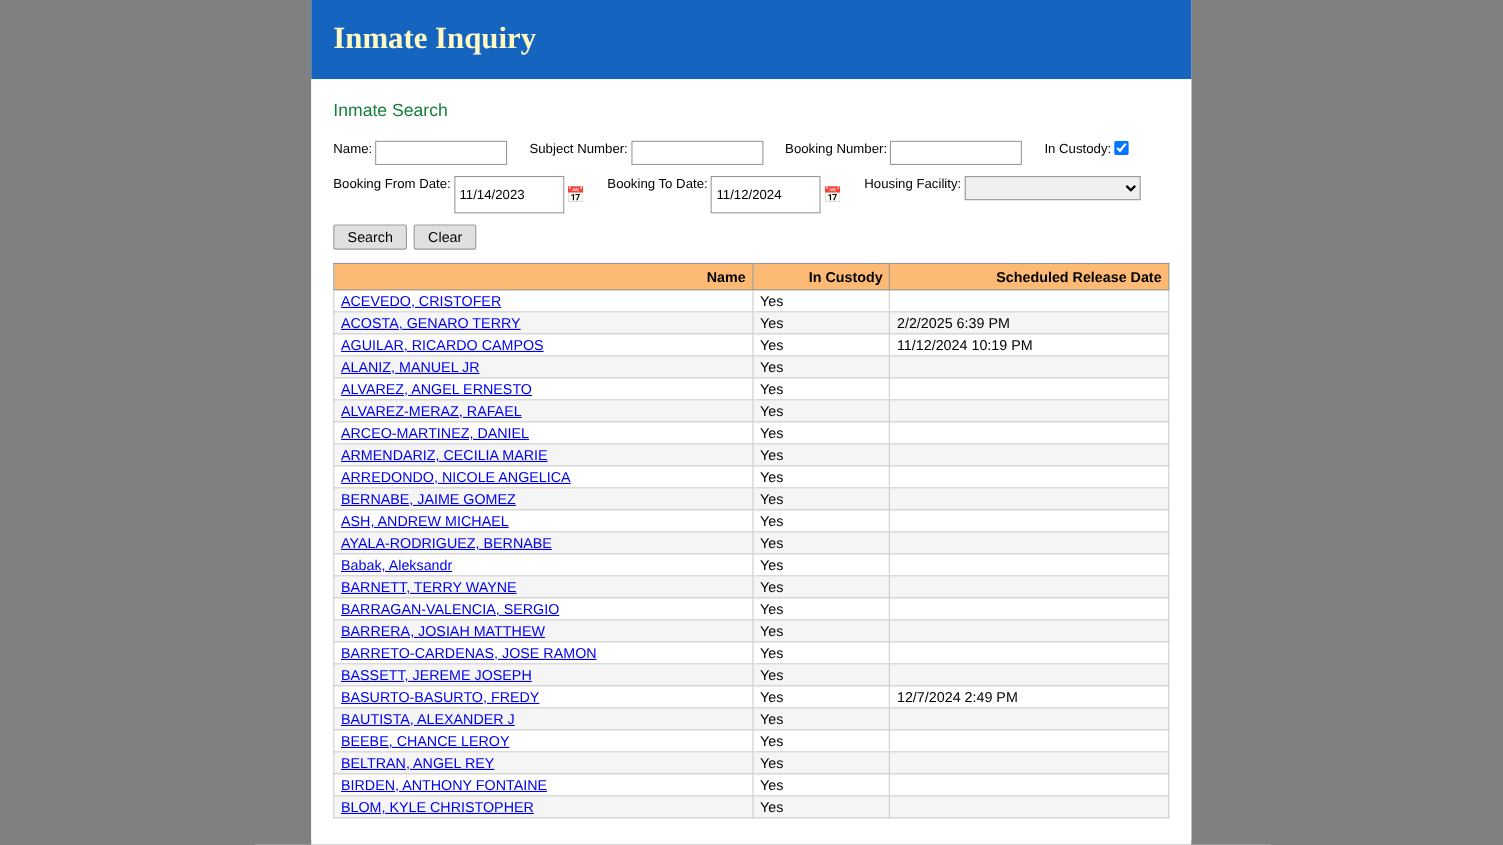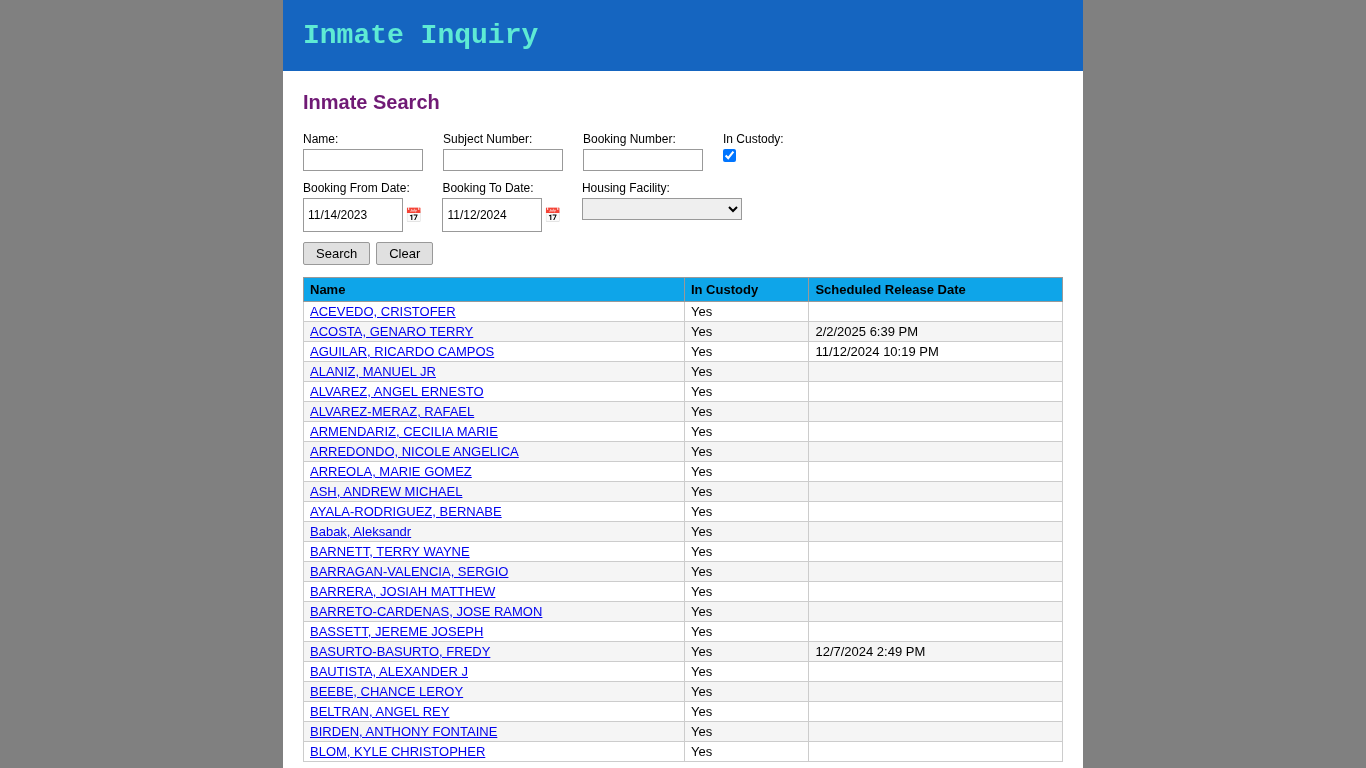--- a/index.html
+++ b/index.html
@@ -13,65 +13,65 @@
       width: 800px;
       margin: 0 auto;
       background: #fff;
       min-height: 768px;
     }
     #header {
       background: #1565C0;
       padding: 20px 20px 20px 20px;
     }
     #header h1 {
-      color: #5eead4;
+      color: #fef9c3;
       font-size: 28px;
       font-weight: bold;
-      font-family: Liberation Mono, monospace;
+      font-family: Liberation Serif, serif;
     }
     #content {
       padding: 20px 20px;
       background: #fff;
     }
     #page-title {
-      color: #701a75;
-      font-size: 20px;
-      font-weight: bold;
+      color: #15803d;
+      font-size: 16px;
+      font-weight: normal;
       margin-bottom: 18px;
     }
     .form-section {
       margin-bottom: 12px;
     }
     .form-row {
       display: flex;
       align-items: flex-start;
       gap: 20px;
       margin-bottom: 10px;
     }
     .form-field {
       display: flex;
-      flex-direction: column;
+      flex-direction: row;
       gap: 3px;
     }
     .form-field label {
       font-size: 12px;
       color: #000;
     }
     .form-field input[type="text"] {
       border: 1px solid #999;
       padding: 2px 4px;
       font-size: 12px;
       height: 22px;
     }
     .field-name input { width: 120px; }
     .field-subject input { width: 120px; }
     .field-booking input { width: 120px; }
     .field-custody {
       display: flex;
-      flex-direction: column;
+      flex-direction: row;
       align-items: flex-start;
       gap: 3px;
     }
     .field-custody label { font-size: 12px; }
     .date-wrapper {
       display: flex;
       align-items: center;
       gap: 2px;
     }
     .date-wrapper input[type="text"] {
@@ -105,25 +105,25 @@
       cursor: pointer;
       border-radius: 2px;
     }
     #results-table {
       width: 100%;
       border-collapse: collapse;
       margin-top: 12px;
       font-size: 13px;
     }
     #results-table thead tr th {
-      background-color: #0ea5e9;
+      background-color: #fdba74;
       border: 1px solid #999;
       padding: 4px 6px;
       font-weight: bold;
-      text-align: left;
+      text-align: right;
       color: #000;
     }
     #results-table tbody tr td {
       border: 1px solid #ccc;
       padding: 2px 6px;
       color: #000;
     }
     #results-table tbody tr:nth-child(even) td {
       background-color: #f5f5f5;
     }
@@ -226,31 +226,36 @@
             <td><a class="inmate-link" href="#">ALVAREZ, ANGEL ERNESTO</a></td>
             <td>Yes</td>
             <td></td>
           </tr>
           <tr>
             <td><a class="inmate-link" href="#">ALVAREZ-MERAZ, RAFAEL</a></td>
             <td>Yes</td>
             <td></td>
           </tr>
           <tr>
+            <td><a class="inmate-link" href="#">ARCEO-MARTINEZ, DANIEL</a></td>
+            <td>Yes</td>
+            <td></td>
+          </tr>
+          <tr>
             <td><a class="inmate-link" href="#">ARMENDARIZ, CECILIA MARIE</a></td>
             <td>Yes</td>
             <td></td>
           </tr>
           <tr>
             <td><a class="inmate-link" href="#">ARREDONDO, NICOLE ANGELICA</a></td>
             <td>Yes</td>
             <td></td>
           </tr>
           <tr>
-            <td><a class="inmate-link" href="#">ARREOLA, MARIE GOMEZ</a></td>
+            <td><a class="inmate-link" href="#">BERNABE, JAIME GOMEZ</a></td>
             <td>Yes</td>
             <td></td>
           </tr>
           <tr>
             <td><a class="inmate-link" href="#">ASH, ANDREW MICHAEL</a></td>
             <td>Yes</td>
             <td></td>
           </tr>
           <tr>
             <td><a class="inmate-link" href="#">AYALA-RODRIGUEZ, BERNABE</a></td>

